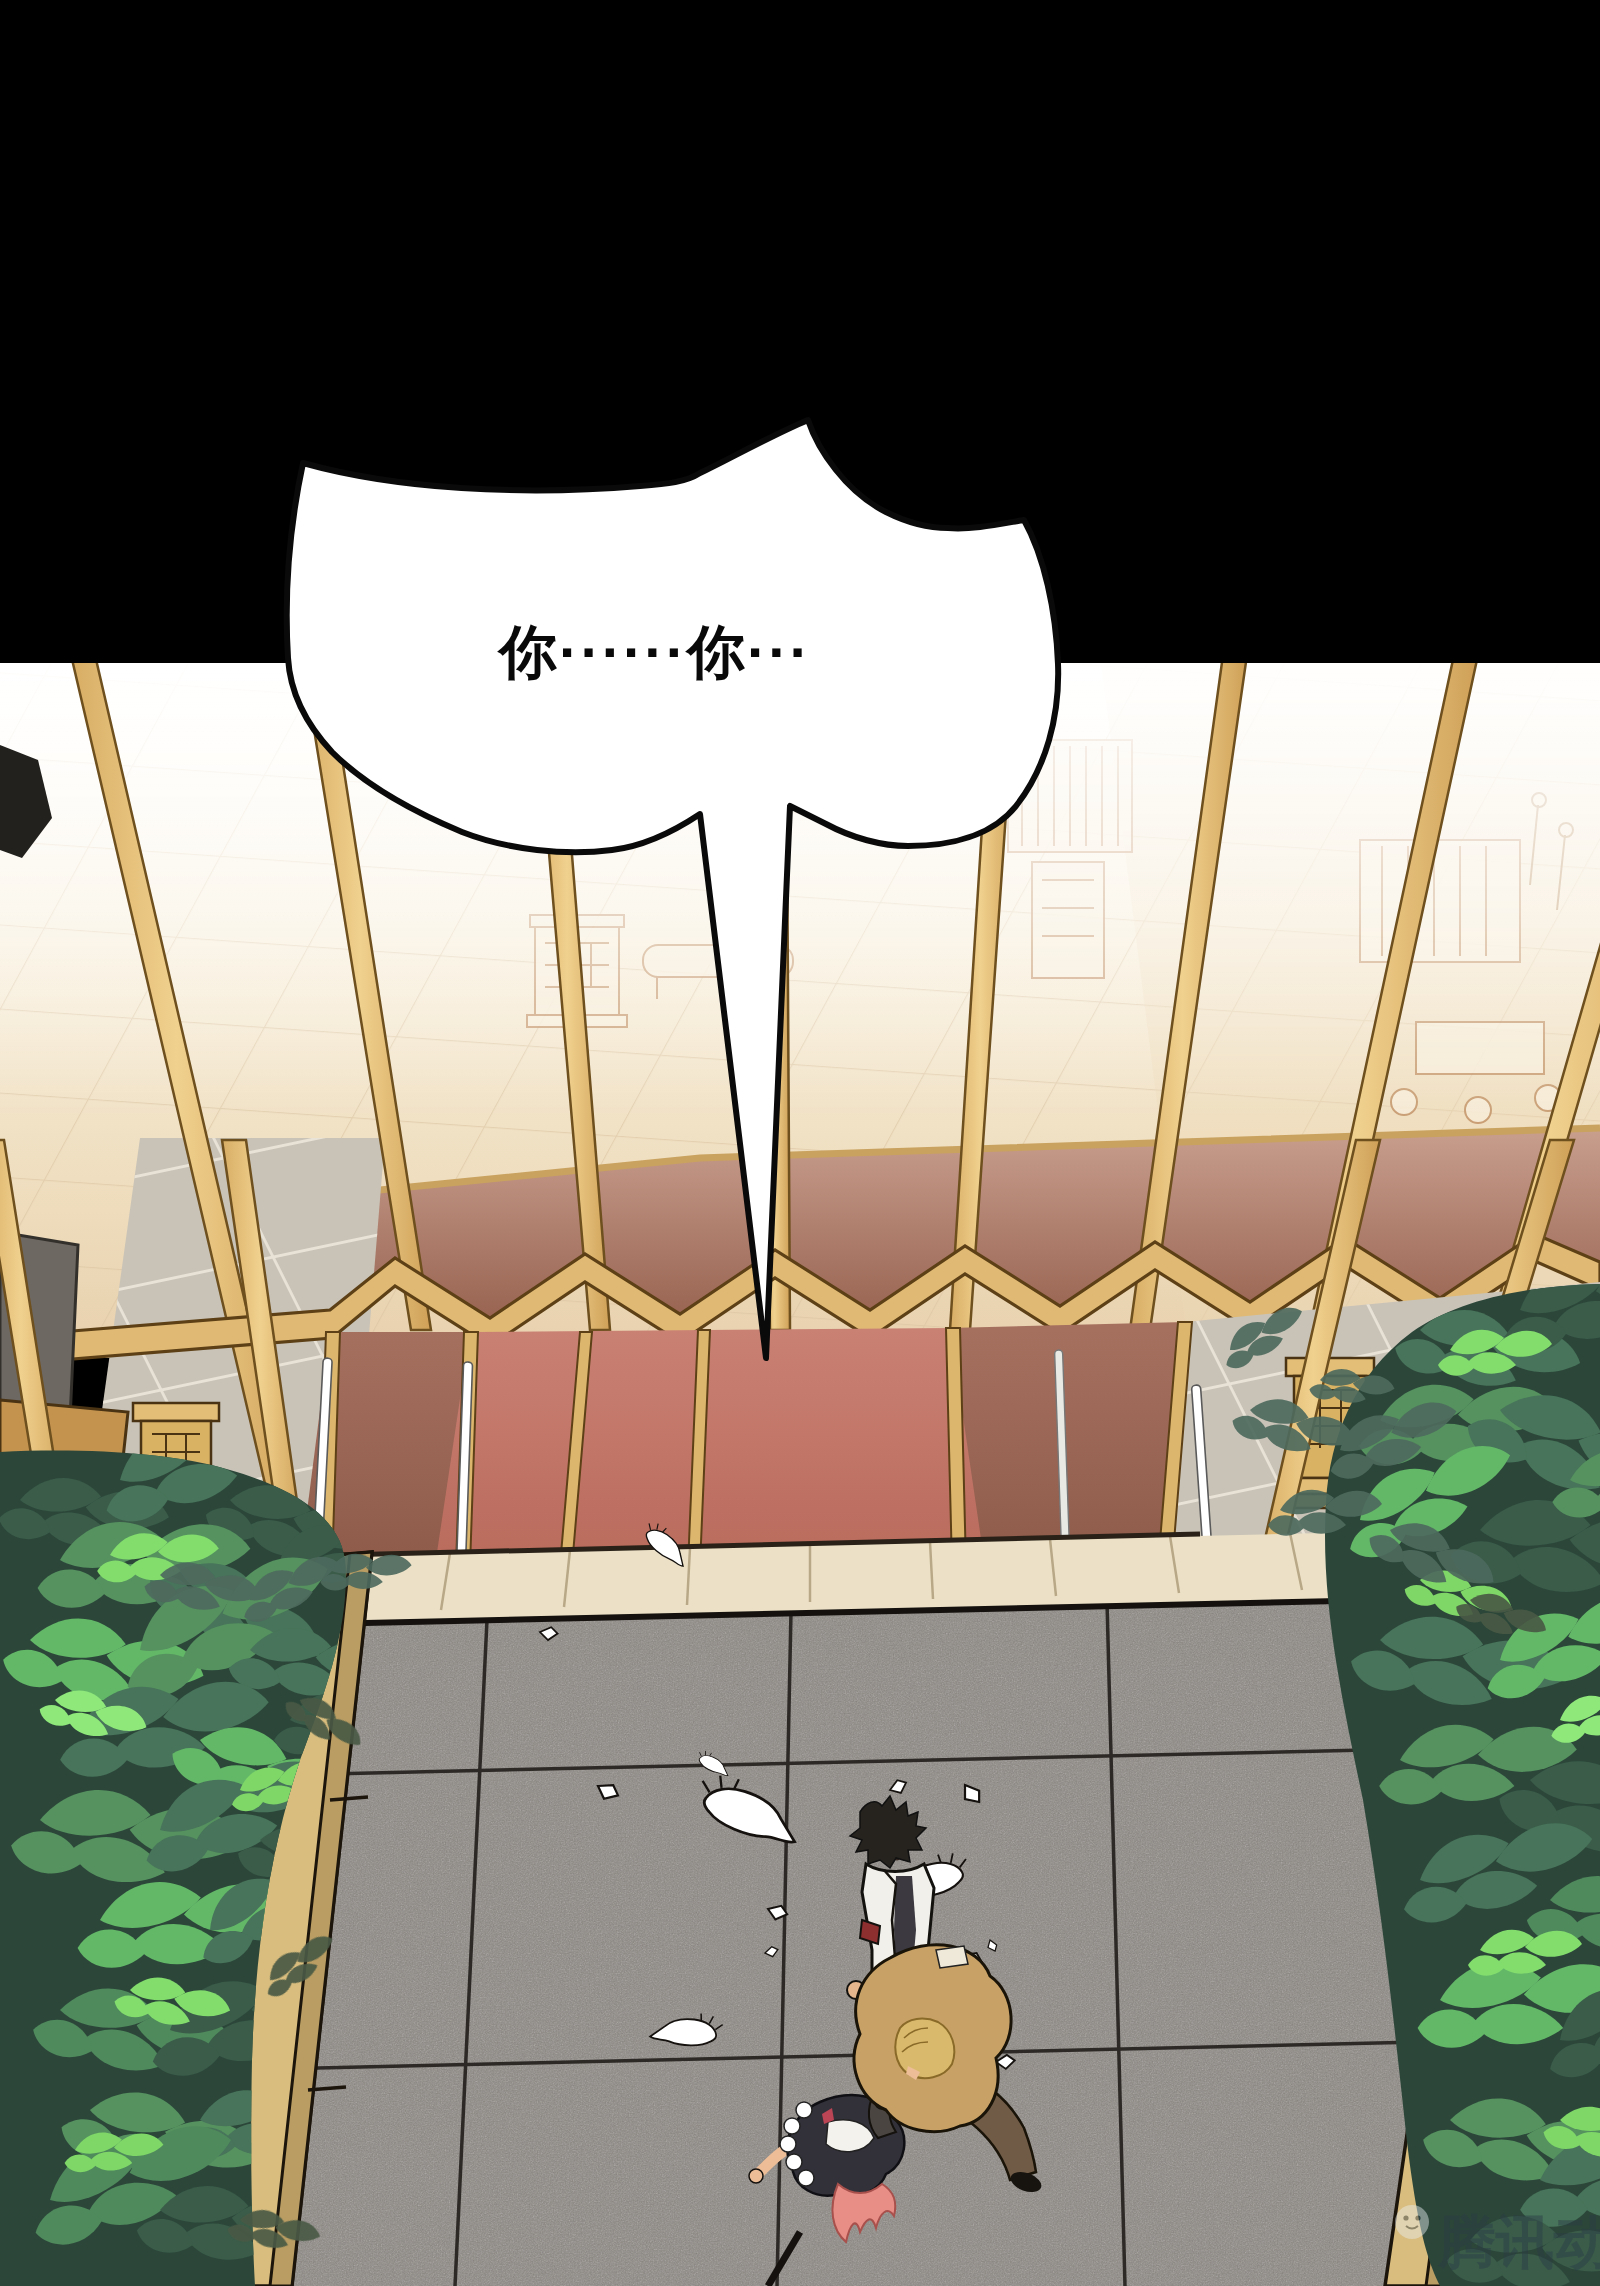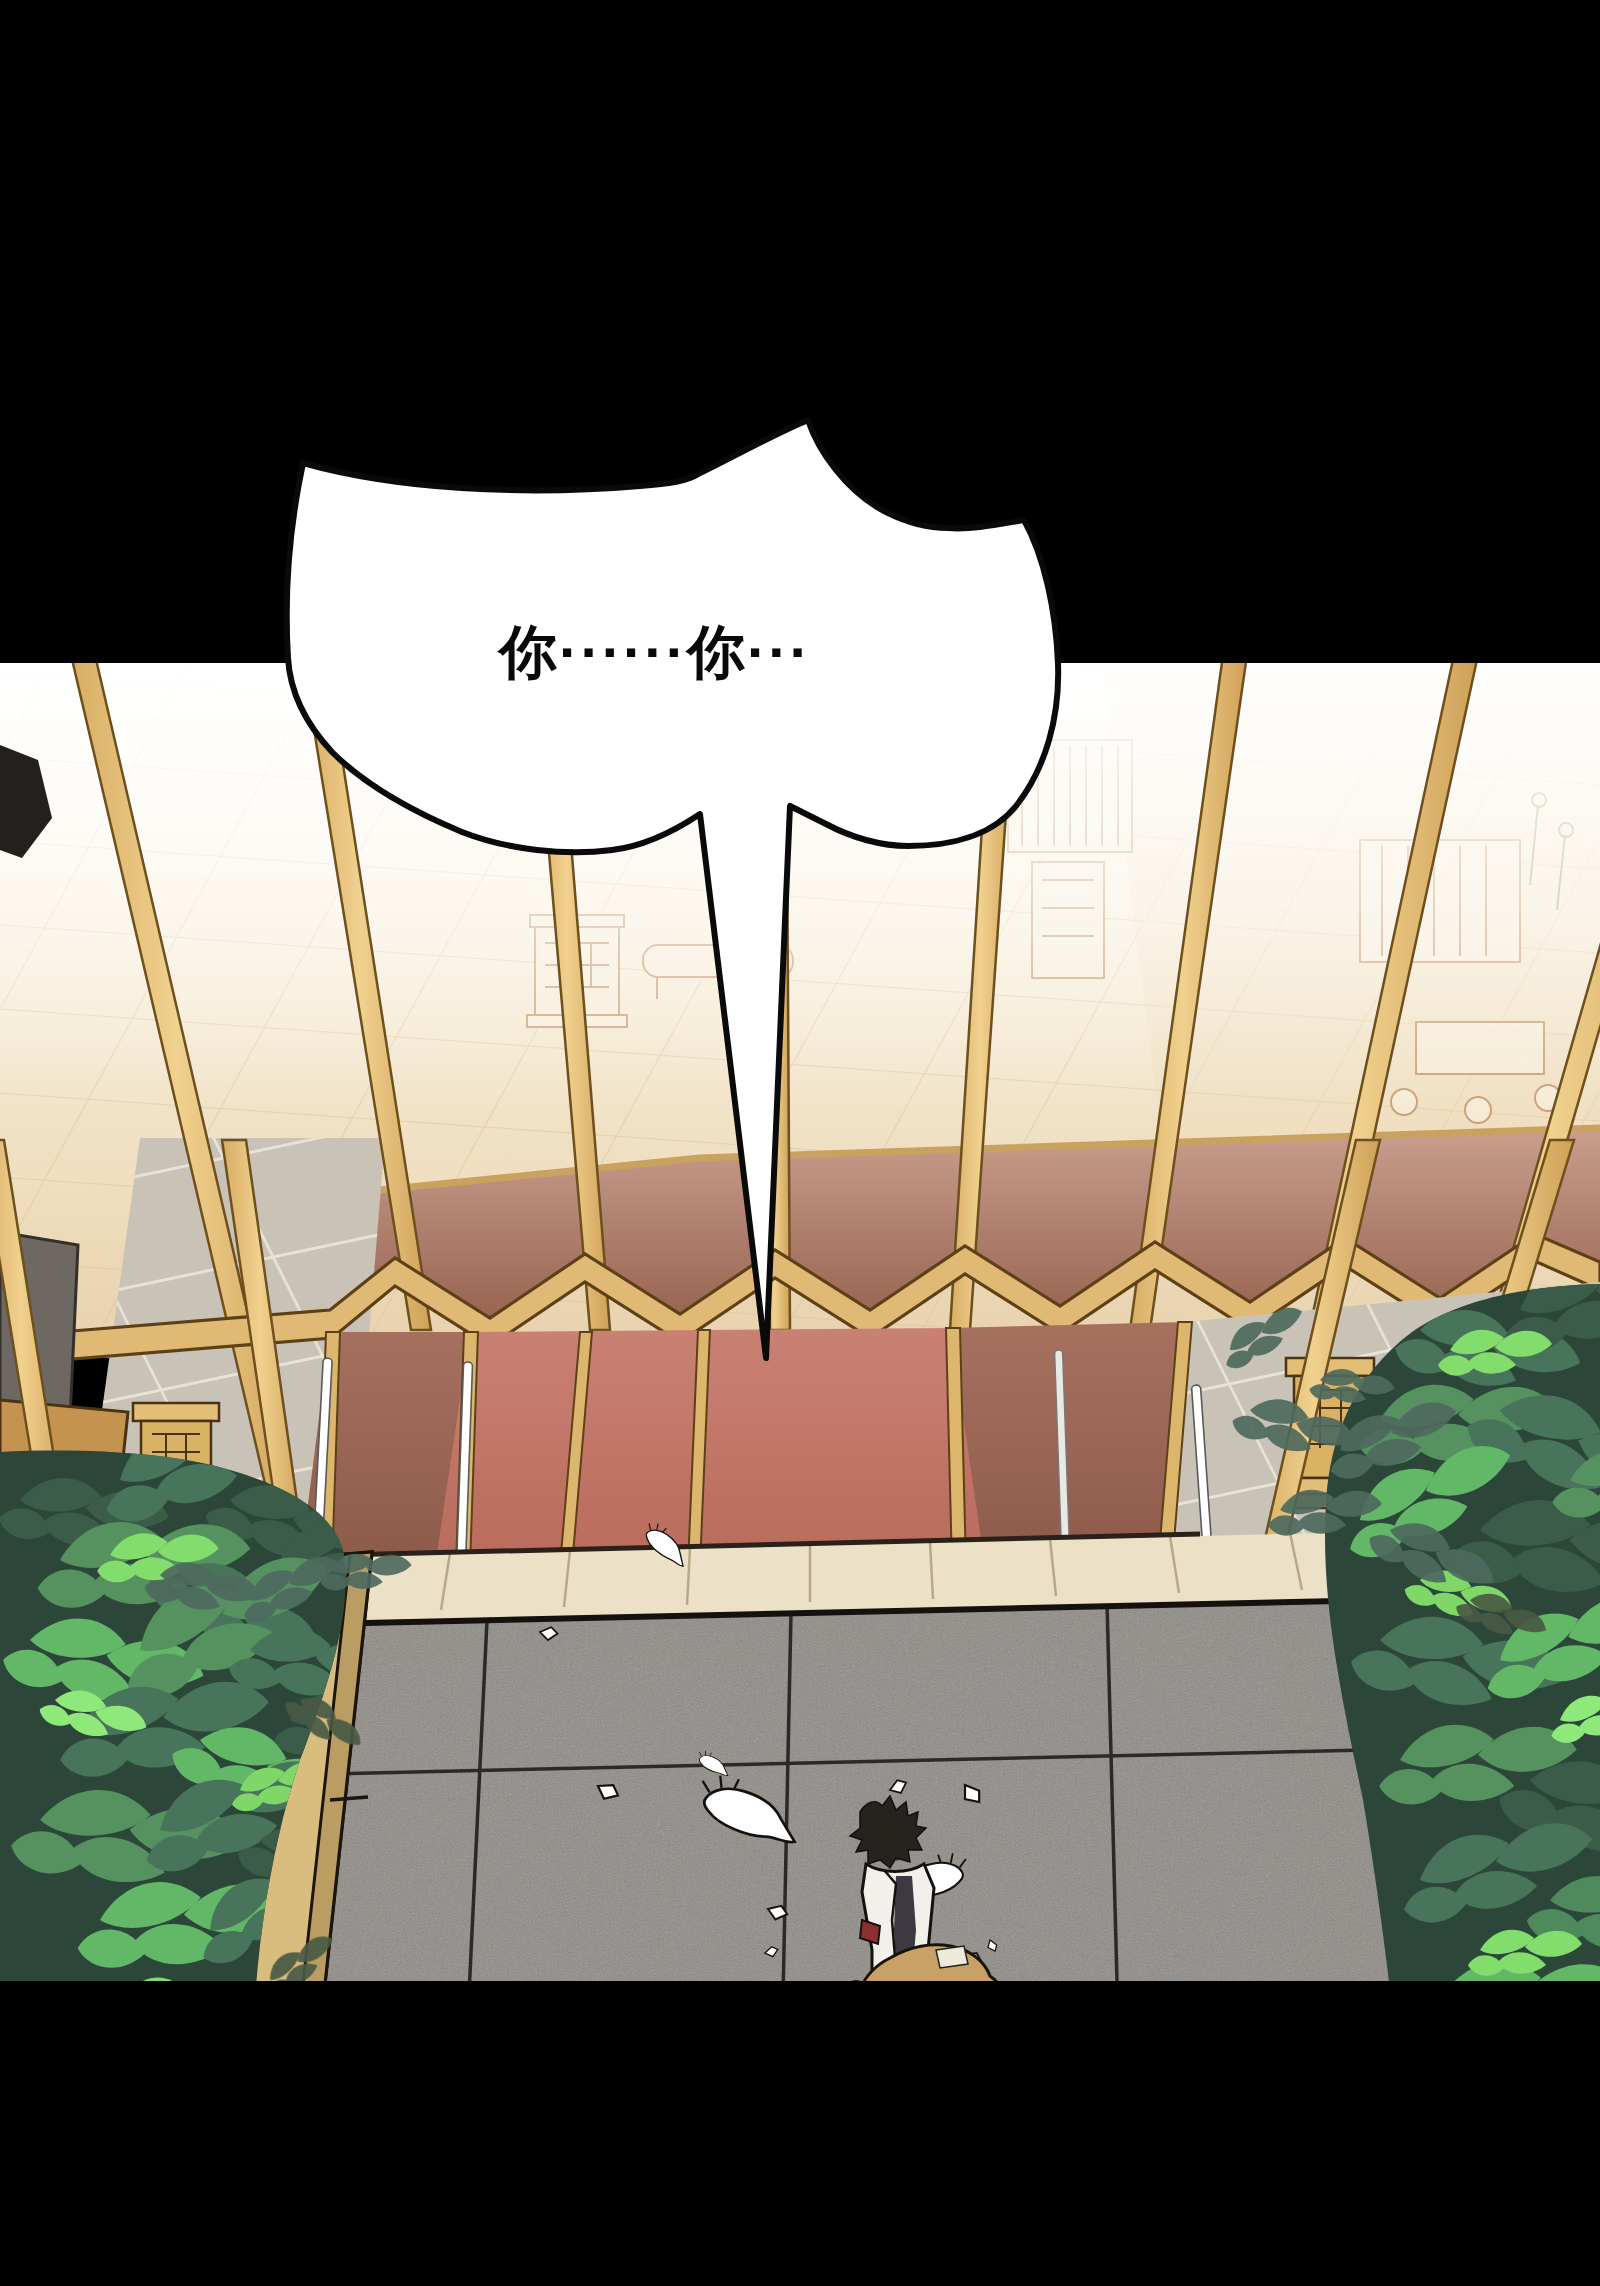--- a/index.html
+++ b/index.html
@@ -1,16 +1,16 @@
 <!DOCTYPE html>
 <html><head>
 <meta charset="utf-8">
 <style>
   html,body{margin:0;padding:0;background:#000;}
-  .stage{position:relative;width:1600px;height:1981px;overflow:hidden;background:#000;
+  .stage{position:relative;width:1600px;height:2286px;overflow:hidden;background:#000;
          font-family:"Liberation Sans",sans-serif;}
   .stage svg{position:absolute;left:0;top:0;}
   text{font-family:"Liberation Sans","DejaVu Sans",sans-serif;}
 </style>
 </head>
 <body>
 
 <div class="stage">
 <svg width="1600" height="2286" viewBox="0 0 1600 2286" xmlns="http://www.w3.org/2000/svg">
   <defs>

